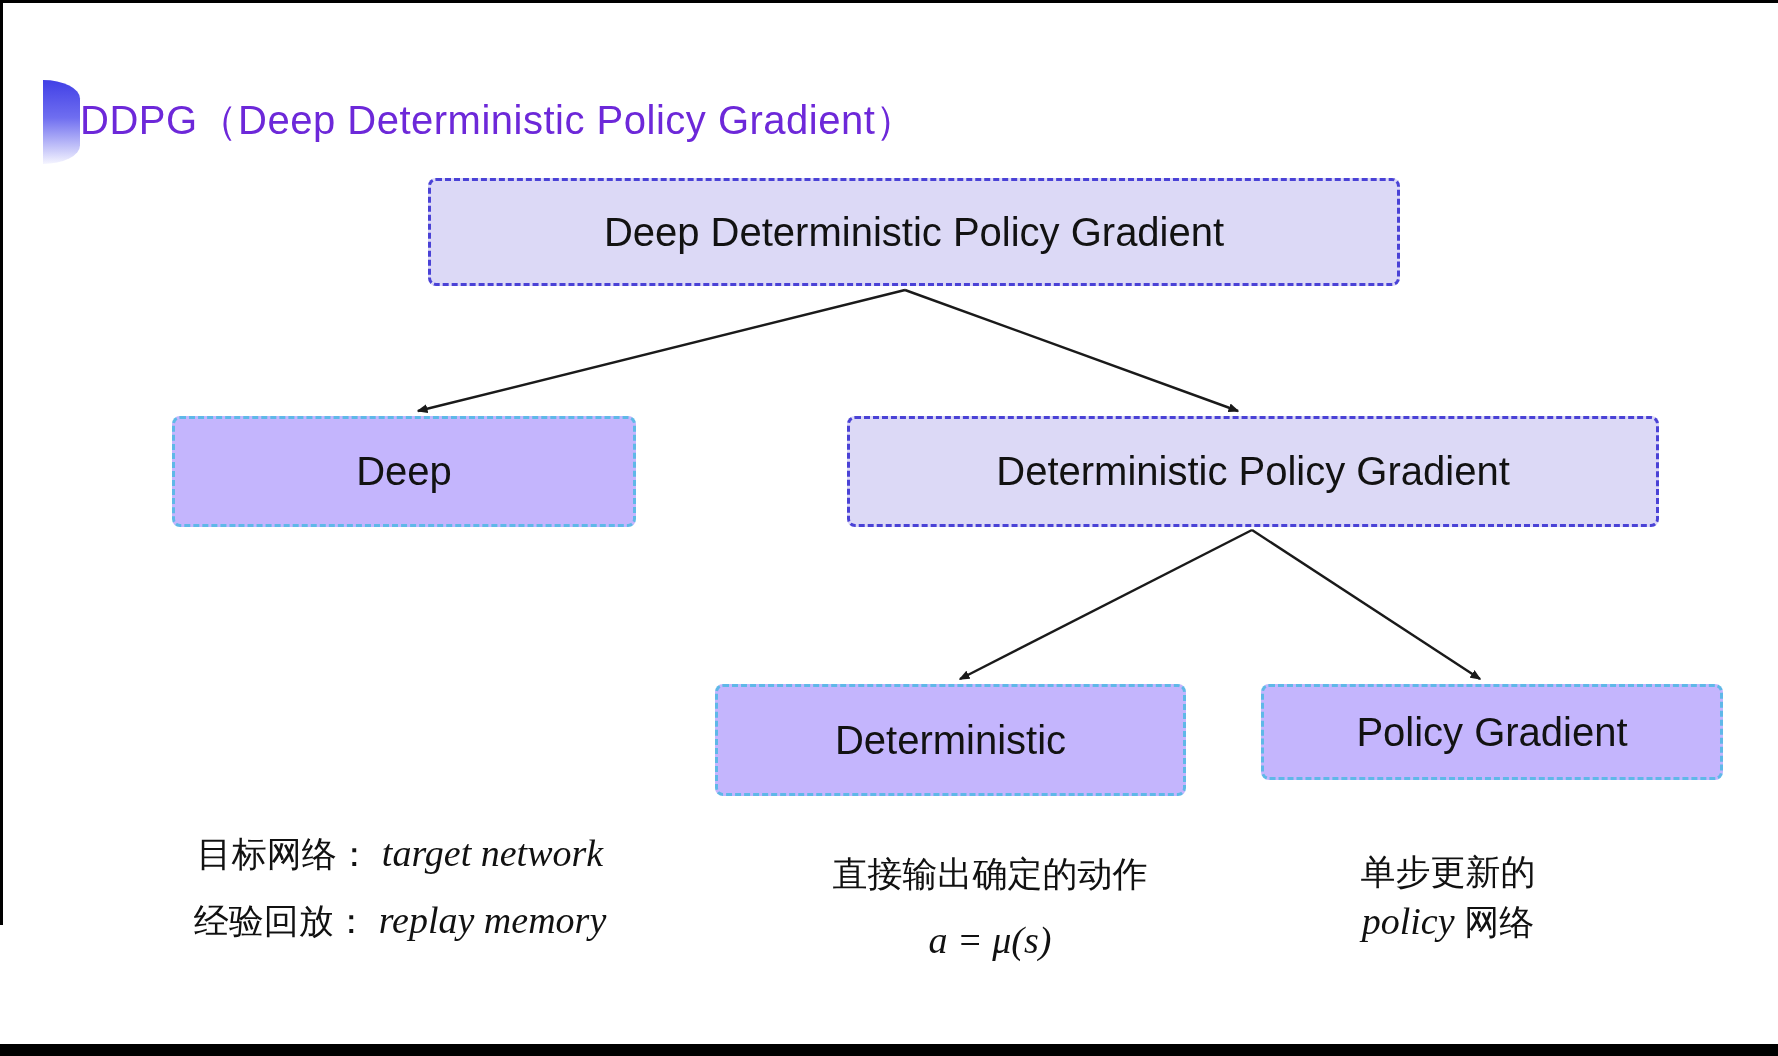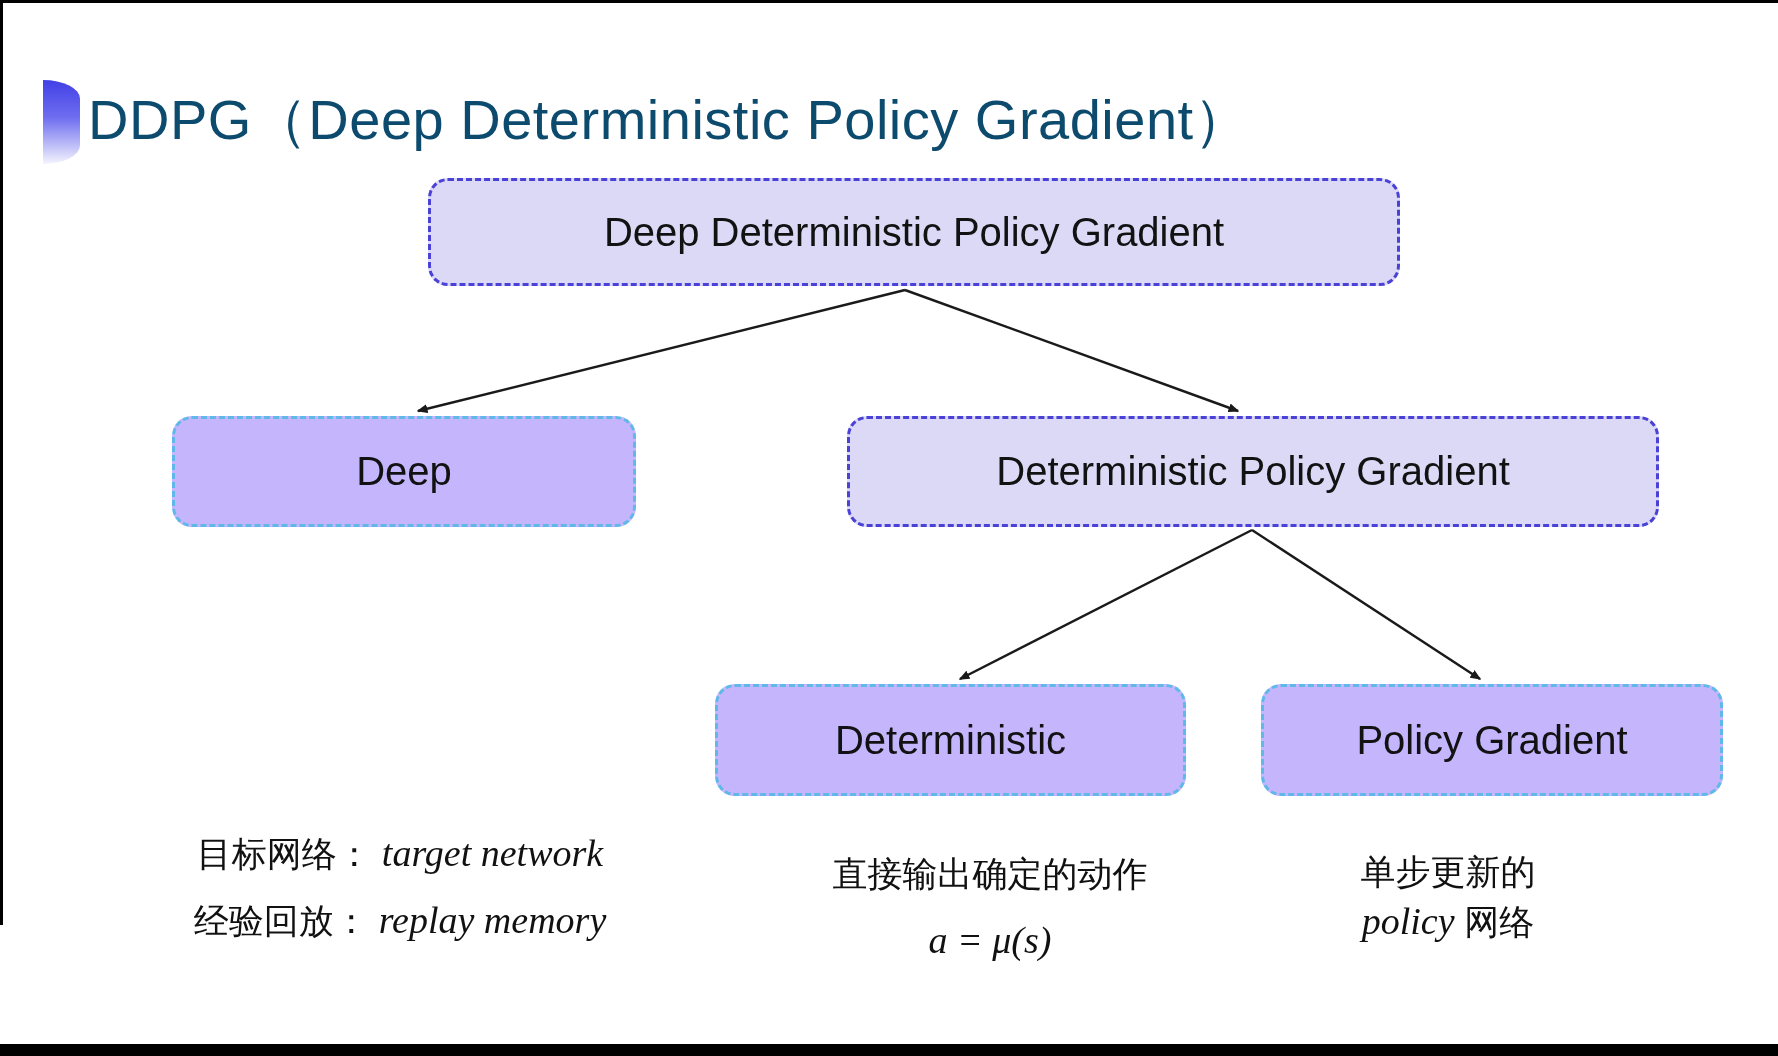--- a/index.html
+++ b/index.html
@@ -15,39 +15,39 @@
   .edge-left{left:0;top:0;width:3px;height:925px;background:#000;}
   .edge-bottom{left:0;top:1044px;width:1778px;height:12px;background:#000;}
 
   
   .accent-circle{
     left:43px;top:80px;width:37px;height:84px;
     border-radius:0 84px 84px 0 / 0 42px 42px 0;
     background:linear-gradient(180deg,#4140e6 0%,#6f6ef0 45%,#cfcffa 85%,#f5f5ff 100%);
   }
   .page-title{
-    left:88px;top:78px;width:1500px;height:84px;
-    font-size:56px;line-height:84px;color:#0c4a6e;
+    left:80px;top:78px;width:1500px;height:84px;
+    font-size:40px;line-height:84px;color:#6d28d9;
     letter-spacing:0.5px;white-space:nowrap;
   }
 
   
   .node{
     display:flex;align-items:center;justify-content:center;
-    border-radius:20px;box-sizing:border-box;
+    border-radius:8px;box-sizing:border-box;
     font-size:40px;color:#121212;text-align:center;
   }
   .node-lavender{background:#dcd9f6;border:3px dashed #4a42d6;}
   .node-blue{background:#c4b5fd;border:3px dashed #5fb8e8;align-items:center;}
 
   .node-root{left:428px;top:178px;width:972px;height:108px;}
   .node-deep{left:172px;top:416px;width:464px;height:111px;}
   .node-dpg{left:847px;top:416px;width:812px;height:111px;}
   .node-det{left:715px;top:684px;width:471px;height:112px;}
-  .node-pg{left:1261px;top:684px;width:462px;height:112px;}
+  .node-pg{left:1261px;top:684px;width:462px;height:96px;}
 
   svg.connectors{left:0;top:0;width:1778px;height:1056px;pointer-events:none;}
 
   
   .note{text-align:center;color:#111;}
   .note .cn{font-size:35px;line-height:1.25;}
   .note .math{
     font-family:"Liberation Serif","DejaVu Serif",serif;
     font-style:italic;font-size:38px;
   }

